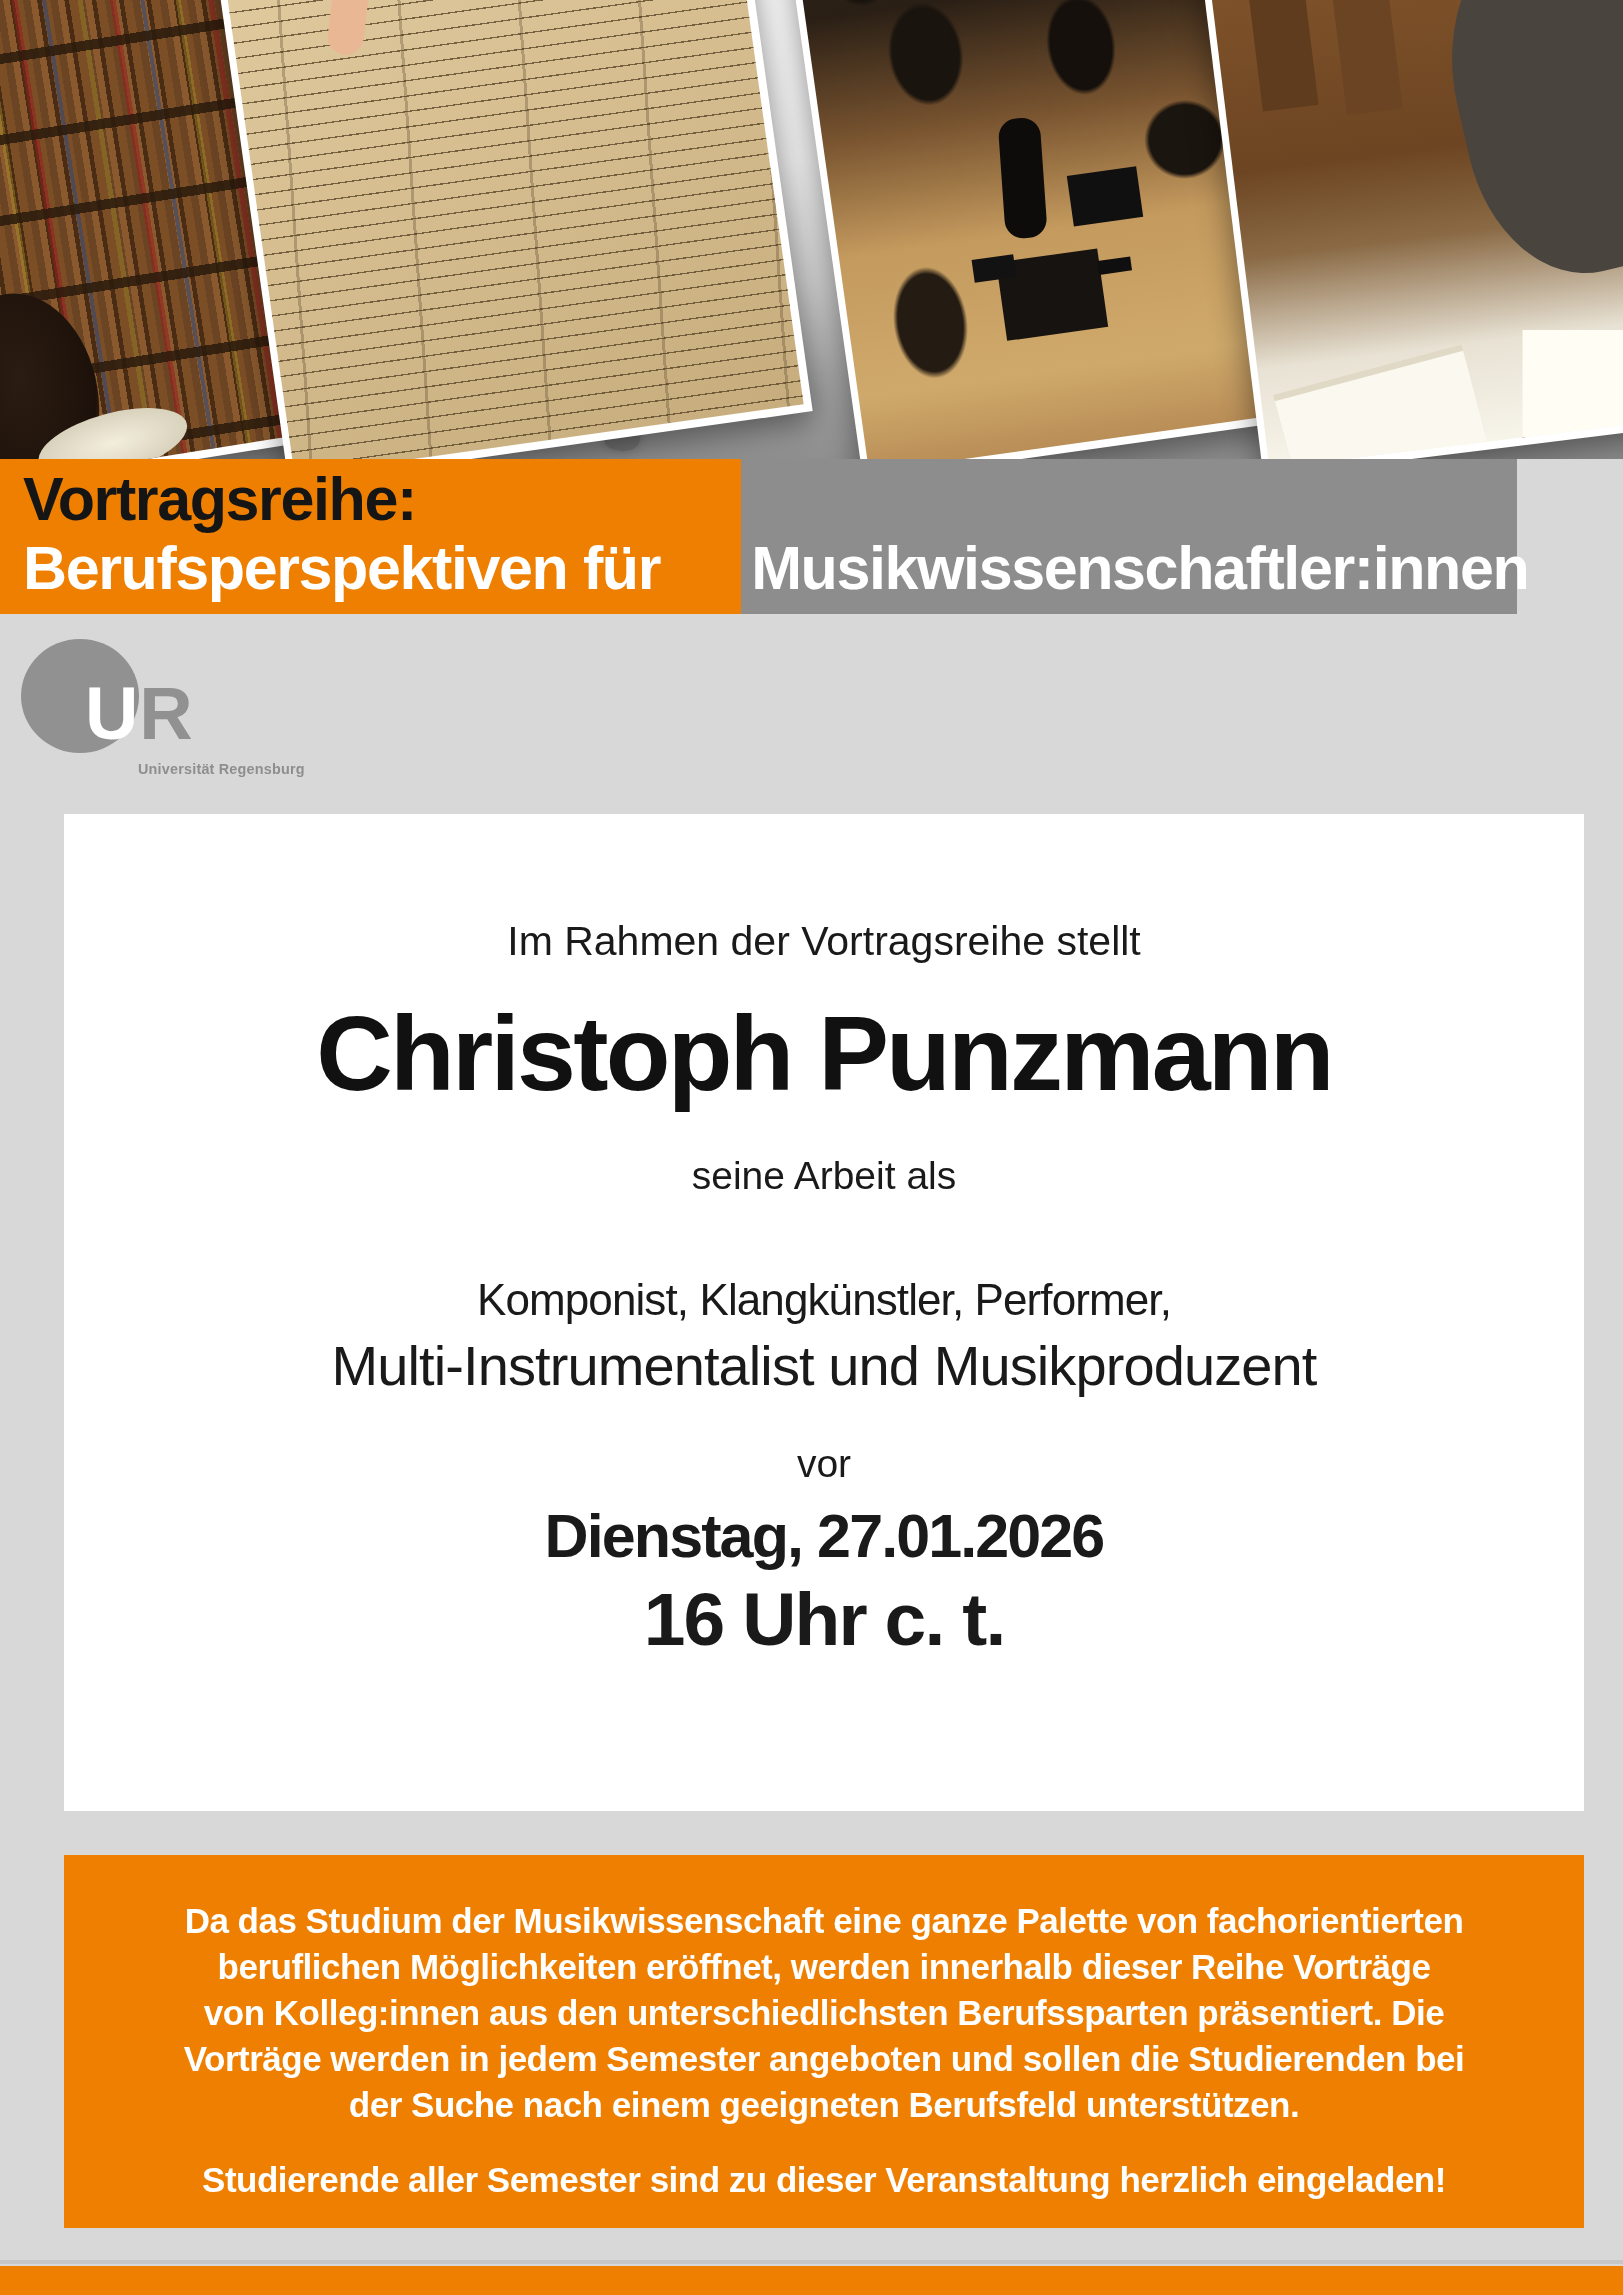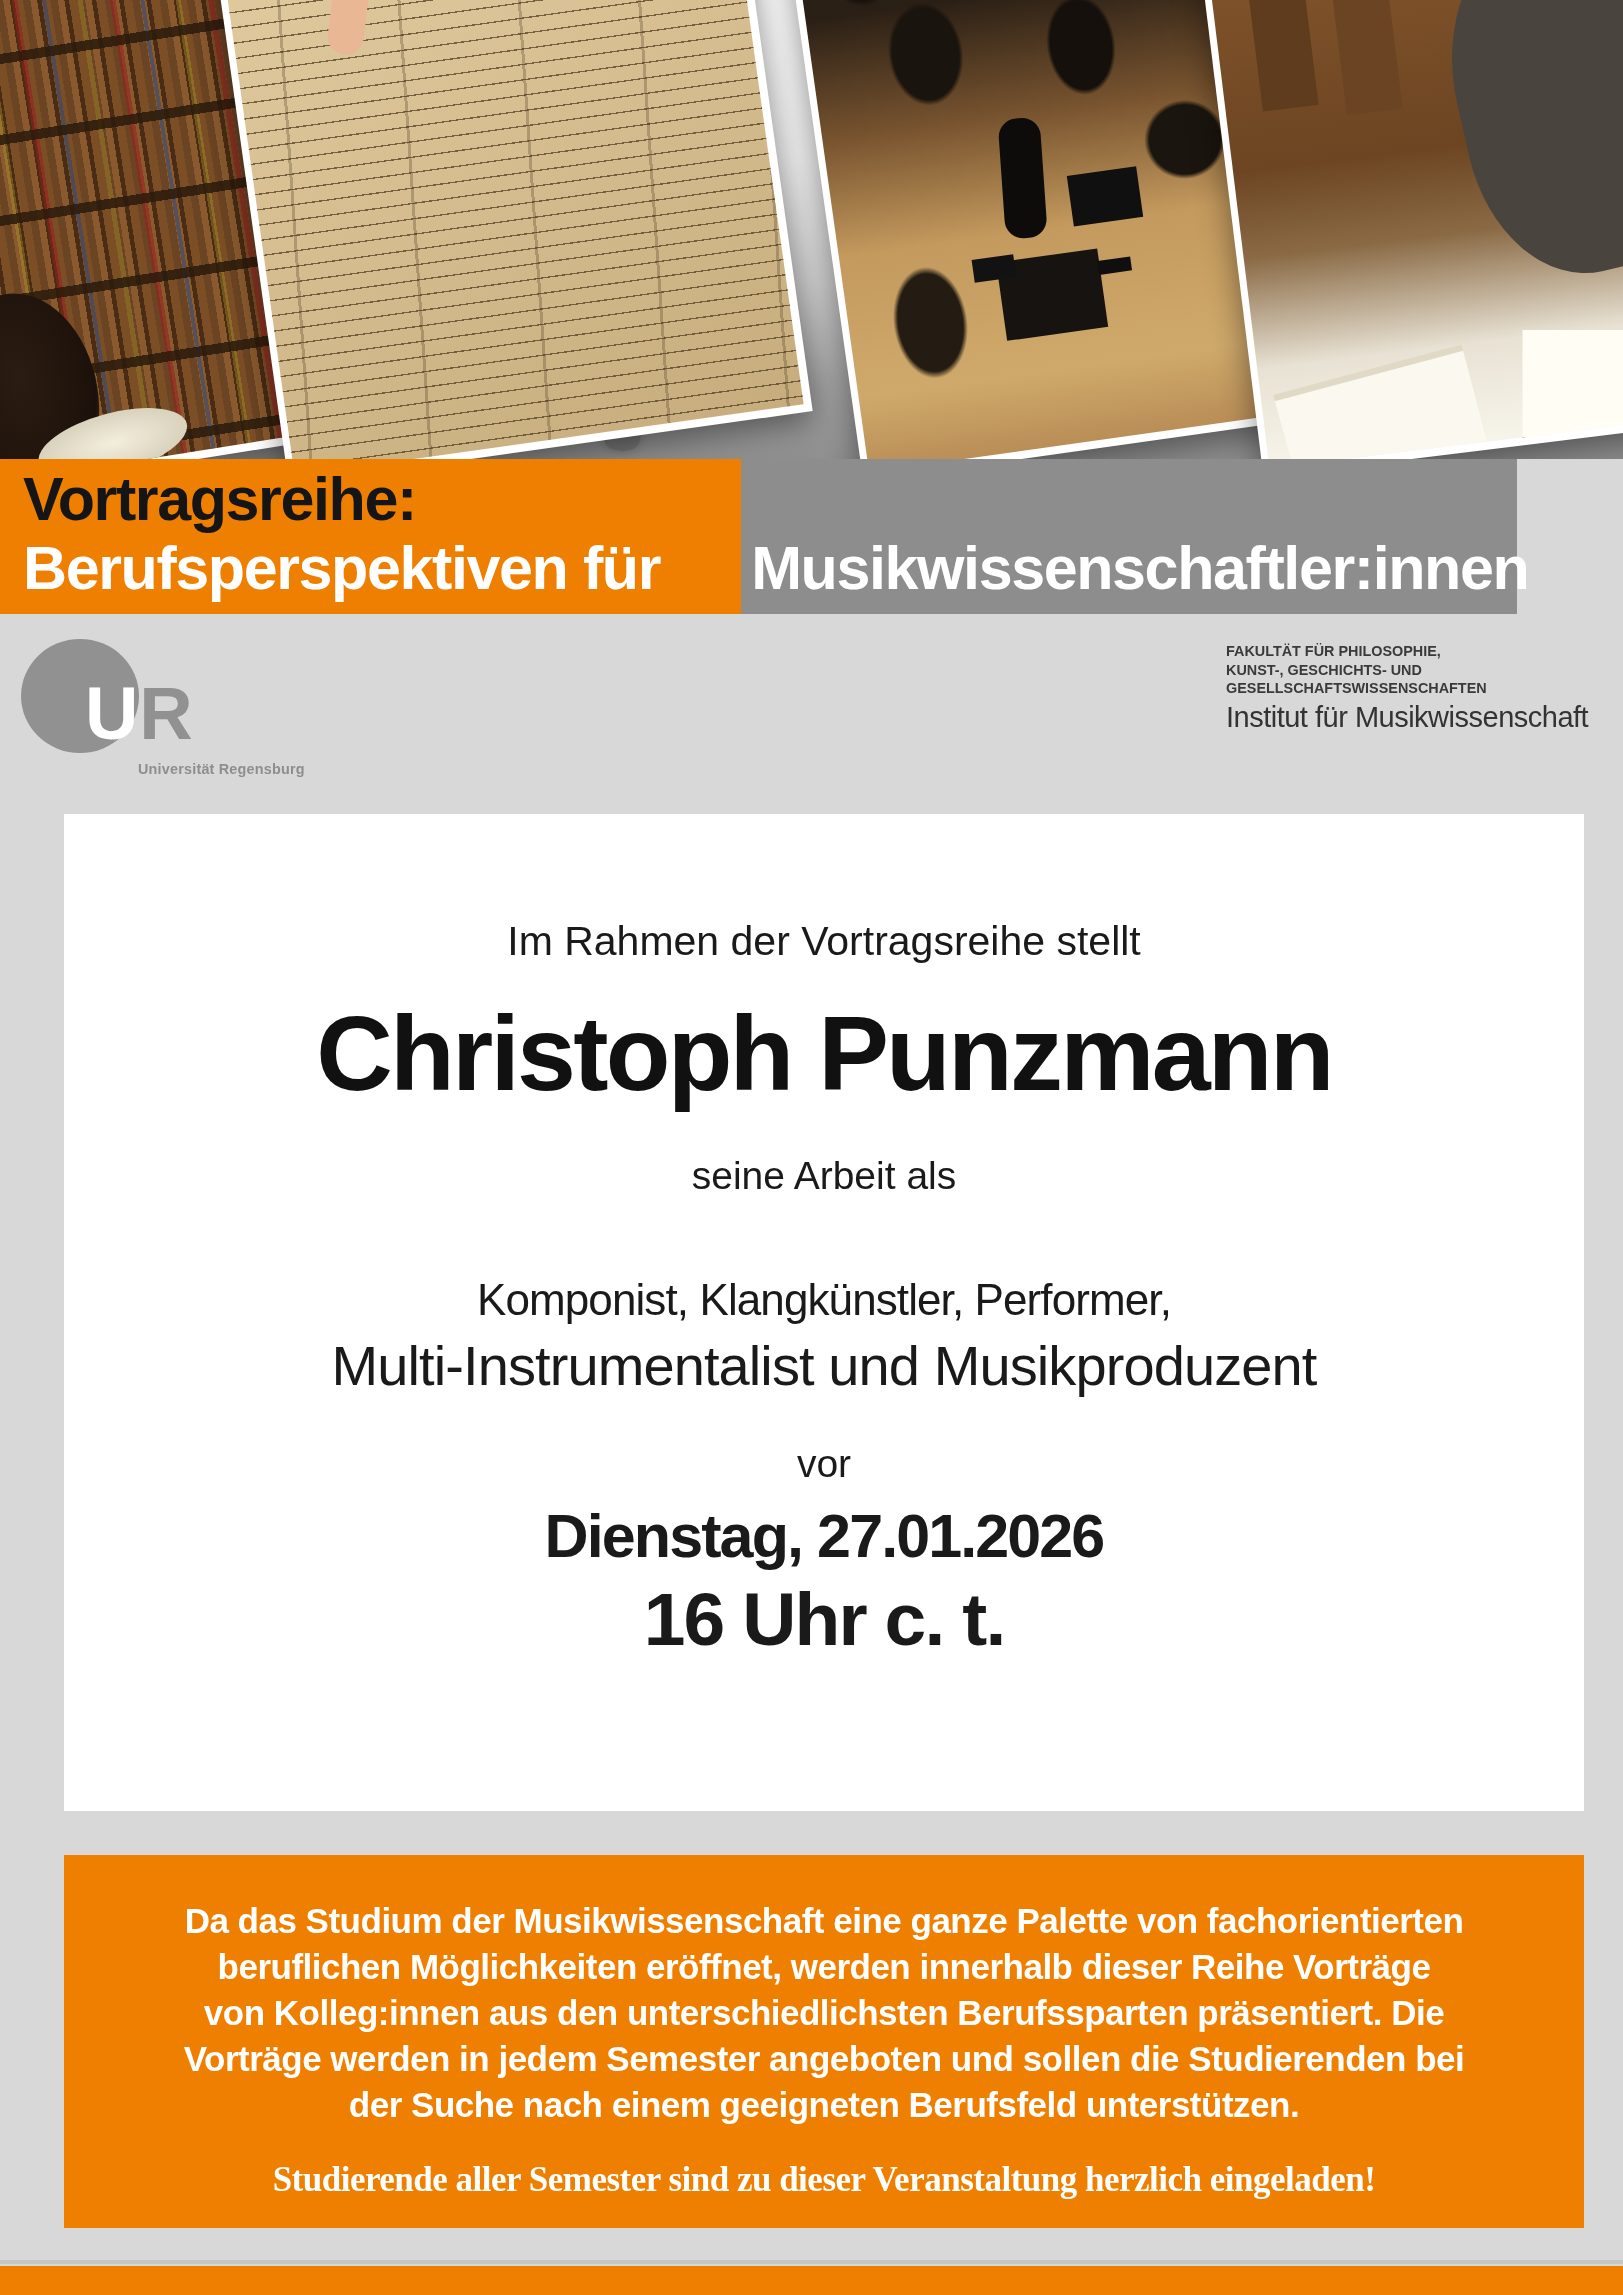--- a/index.html
+++ b/index.html
@@ -104,21 +104,21 @@
   .roles2{margin-top:8.3px !important;font-size:56px;line-height:1.15;letter-spacing:-0.9px;}
   .vor{margin-top:44px !important;font-size:39px;line-height:1.15;}
   .date{margin-top:14px !important;font-size:61px;font-weight:700;letter-spacing:-1.9px;line-height:1.15;}
   .time{margin-top:4.6px !important;font-size:75px;font-weight:700;letter-spacing:-1.9px;line-height:1.15;}
   .loc{margin-top:7px !important;font-size:44px;line-height:1.15;}
 
   
   .infobox{position:absolute;left:64px;top:1811px;width:1520px;height:373px;background:#ee7f00;
            color:#ffffff;text-align:center;font-weight:700;margin-top:44px;}
   .info-p1{margin:43px 46px 0;font-size:35px;line-height:46px;white-space:pre-line;letter-spacing:-0.5px;}
-  .info-p2{margin:29px 46px 0;font-size:35px;line-height:46px;letter-spacing:-0.5px;font-family:Liberation Serif, serif;}
+  .info-p2{margin:29px 46px 0;font-size:35px;line-height:46px;letter-spacing:-0.5px;}
 
   
   .divider{position:absolute;left:0;top:2260px;width:1624px;height:3.7px;background:#c6c6c6;}
   .footer{position:absolute;left:0;top:2266px;width:1624px;height:30px;background:#ee7f00;}
 </style>
 </head>
 <body>
 
 <div class="poster">
 
@@ -172,25 +172,20 @@
       <div class="banner-line bl3">Musikwissenschaftler:innen</div>
     </div>
   </div>
 
   <div class="logo">
     <div class="logo-ellipse"></div>
     <div class="logo-letters"><span class="u">U</span><span class="r">R</span></div>
     <div class="logo-text">Universität Regensburg</div>
   </div>
 
-  <div class="faculty">
-    <div class="fac-small">FAKULTÄT FÜR PHILOSOPHIE,</div>
-    <div class="fac-small">KUNST-, GESCHICHTS- UND GESELLSCHAFTSWISSENSCHAFTEN</div>
-    <div class="fac-inst">Institut für Musikwissenschaft</div>
-  </div>
 
   <div class="card">
     <p class="intro">Im Rahmen der Vortragsreihe stellt</p>
     <h1 class="speaker">Christoph Punzmann</h1>
     <p class="as">seine Arbeit als</p>
     <p class="roles1">Komponist, Klangkünstler, Performer,</p>
     <p class="roles2">Multi-Instrumentalist und Musikproduzent</p>
     <p class="vor">vor</p>
     <p class="date">Dienstag, 27.01.2026</p>
     <p class="time">16 Uhr c. t.</p>

